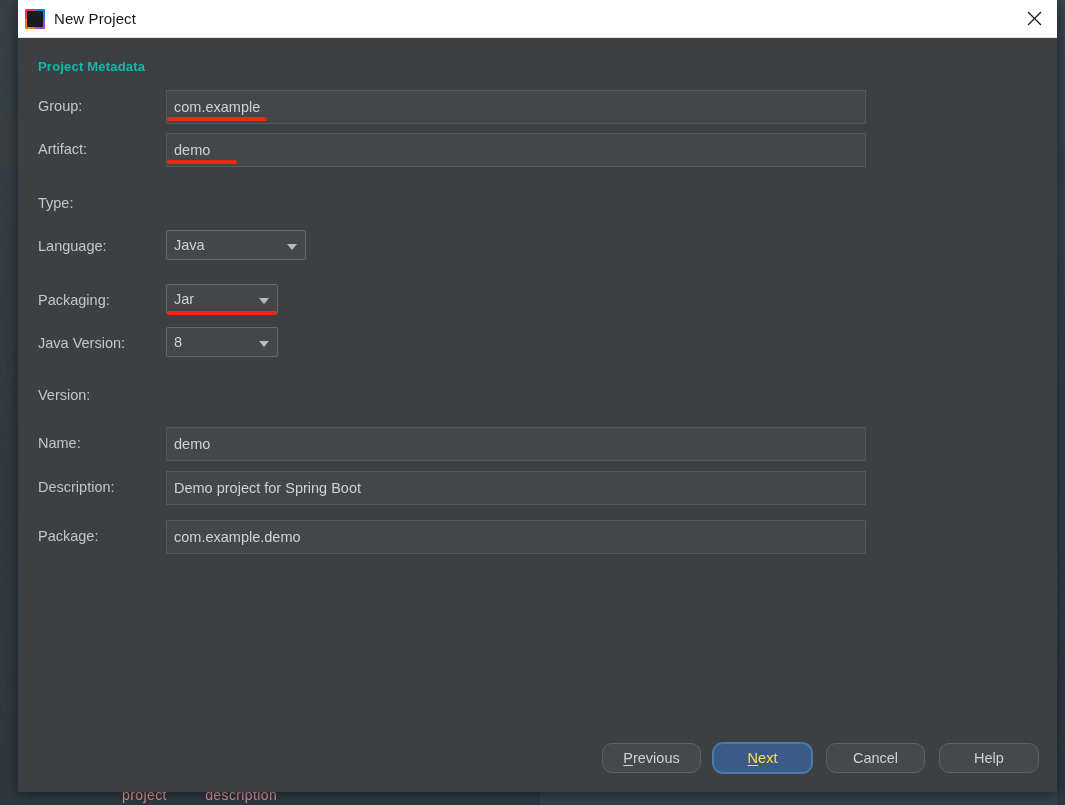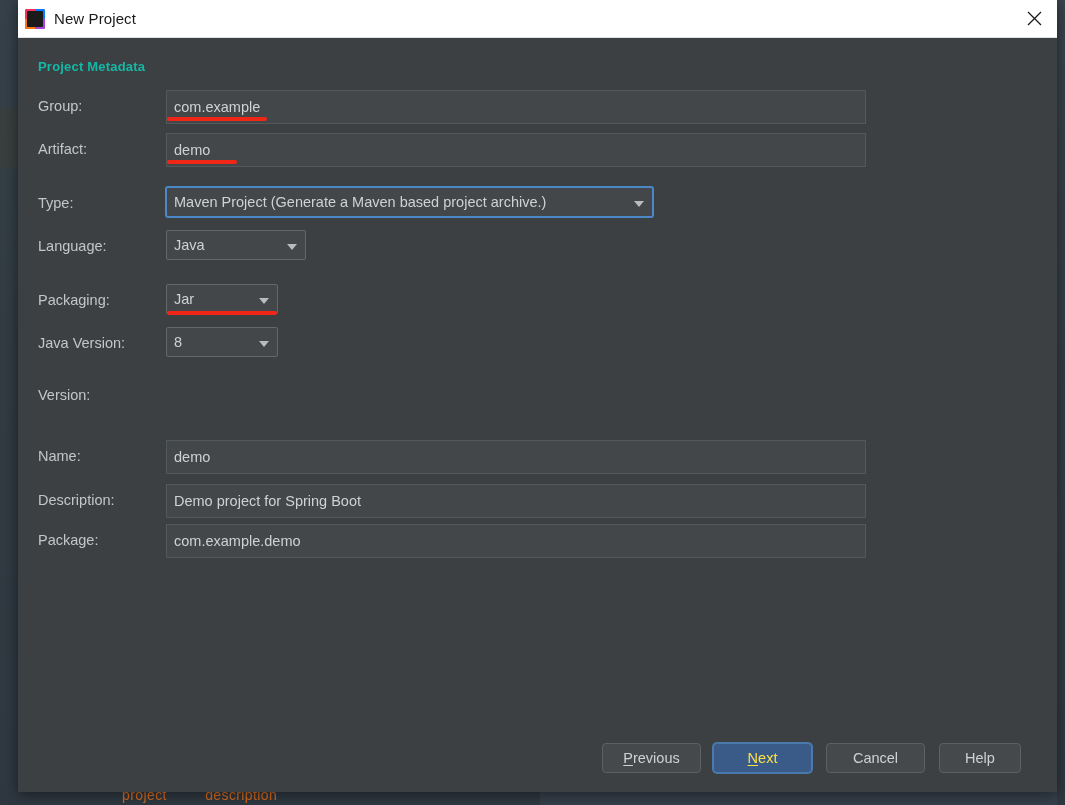--- a/index.html
+++ b/index.html
@@ -40,21 +40,21 @@
   #backdrop .bottom-band {
     position: absolute;
     left: 0; right: 0; bottom: 0;
     height: 22px;
     background: #2f3841;
   }
   #backdrop .bottom-text {
     position: absolute;
     left: 122px;
     bottom: 2px;
-    color: #f97316;
+    color: #fca5a5;
     font-size: 14px;
     letter-spacing: .4px;
     white-space: nowrap;
     opacity: .85;
   }
   #backdrop .bottom-text span { margin-right: 34px; }
   #backdrop .editor-sheen {
     position: absolute;
     left: 540px; right: 8px; bottom: 0;
     height: 22px;
@@ -242,41 +242,41 @@
     right: 0;
     bottom: 18px;
     height: 32px;
   }
   .btn {
     position: absolute;
     top: 0;
     height: 30px;
     box-sizing: border-box;
     border: 1px solid #5b6164;
-    border-radius: 4px;
+    border-radius: 10px;
     background: #45494c;
     color: #cfd2d4;
     font-size: 14.5px;
     font-family: "Liberation Sans", sans-serif;
     line-height: 28px;
     text-align: center;
     cursor: pointer;
     white-space: nowrap;
   }
   .btn u { text-underline-offset: 2px; }
   .btn.primary {
     background: #3a5b88;
     border-color: #4a79ab;
     color: #fde047;
     box-shadow: 0 0 0 1px #4a79ab;
   }
   .btn.b-prev   { left: 584px; width: 99px; }
   .btn.b-next   { left: 695px; width: 99px; }
   .btn.b-cancel { left: 808px; width: 99px; }
-  .btn.b-help   { left: 921px; width: 82px; }
+  .btn.b-help   { left: 921px; width: 100px; }
 </style>
 </head>
 <body>
 
 <div id="backdrop">
   <div class="strip-left">
     <div class="tool-swatch"></div>
   </div>
   <div class="strip-right"></div>
   <div class="bottom-band">
@@ -321,24 +321,20 @@
       </div>
 
       <div class="row gap-lg">
         <div class="lbl">Artifact:</div>
         <input class="field wide" type="text" value="demo" style="">
         <div class="annot" style="left:129px; top:27px; width:70px;"></div>
       </div>
 
       <div class="row">
         <div class="lbl">Type:</div>
-        <div class="combo w-type focused">
-          <span>Maven Project (Generate a Maven based project archive.)</span>
-          <i class="arrow"></i>
-        </div>
       </div>
 
       <div class="row gap-lg">
         <div class="lbl">Language:</div>
         <div class="combo w-lang">
           <span>Java</span>
           <i class="arrow"></i>
         </div>
       </div>
 
@@ -352,30 +348,30 @@
       </div>
 
       <div class="row gap-lg" style="margin-bottom:20px;">
         <div class="lbl">Java Version:</div>
         <div class="combo w-java">
           <span>8</span>
           <i class="arrow"></i>
         </div>
       </div>
 
-      <div class="row" style="margin-bottom:29px;">
+      <div class="row" style="margin-bottom:16px;">
         <div class="lbl">Version:</div>
       </div>
 
       <div class="row" style="margin-bottom:12px;">
         <div class="lbl">Name:</div>
         <input class="field wide" type="text" value="demo" style="">
       </div>
 
-      <div class="row" style="margin-bottom:8px;">
+      <div class="row" style="margin-bottom:17px;">
         <div class="lbl">Description:</div>
         <input class="field wide" type="text" value="Demo project for Spring Boot" style="">
       </div>
 
       <div class="row">
         <div class="lbl">Package:</div>
         <input class="field wide" type="text" value="com.example.demo" style="">
       </div>
 
     </div>

